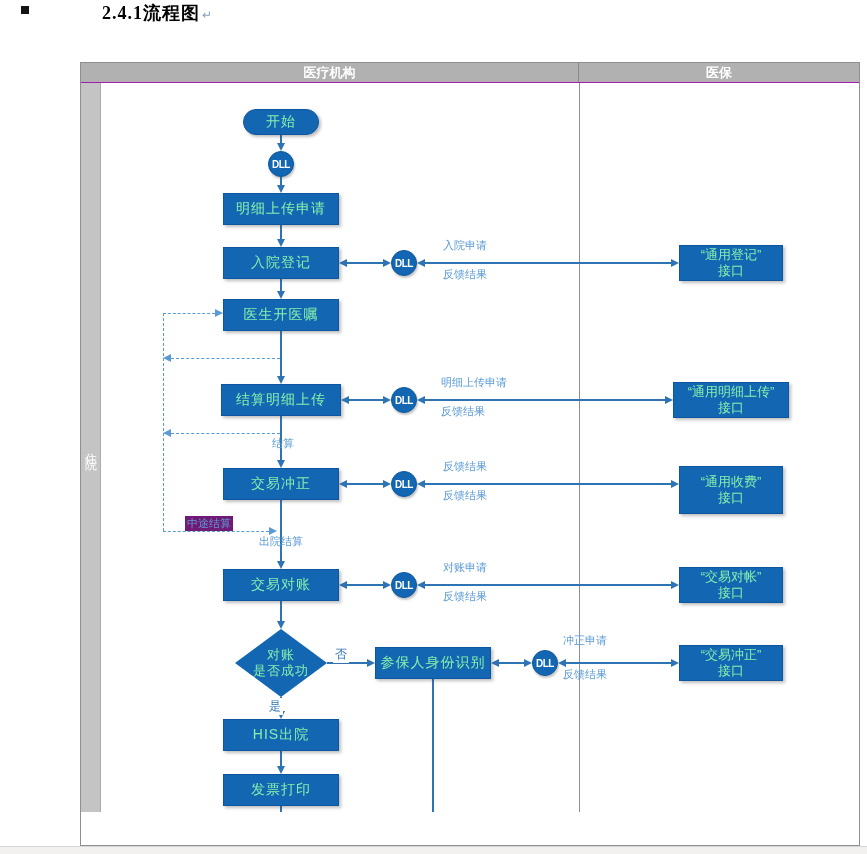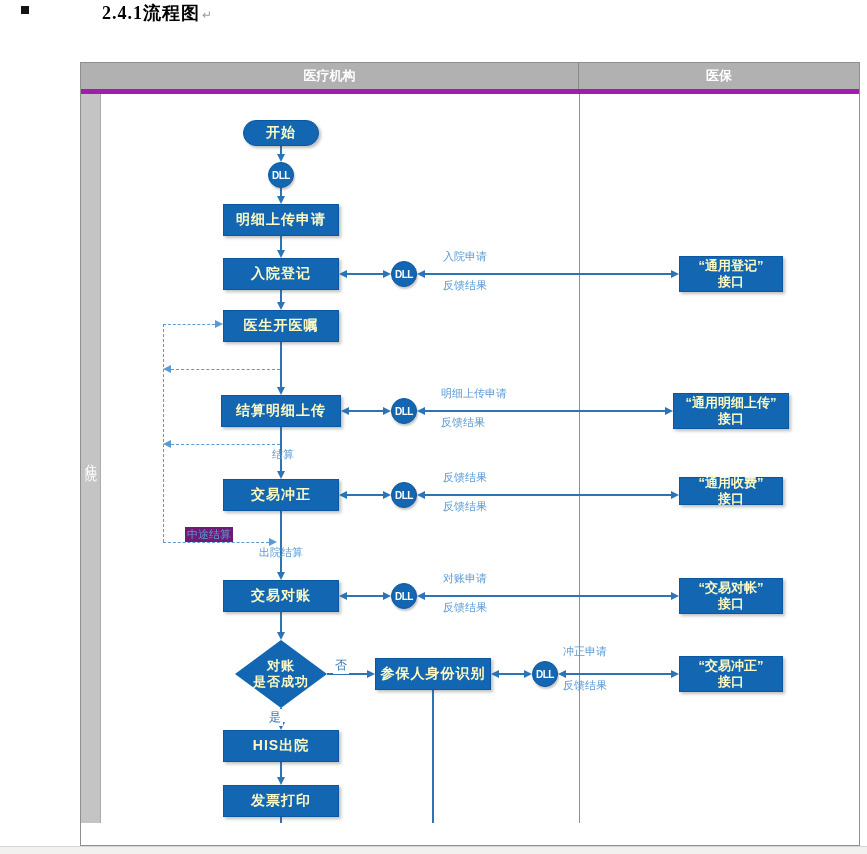--- a/index.html
+++ b/index.html
@@ -14,34 +14,34 @@
   .bullet{position:absolute;left:21px;top:6px;width:8px;height:8px;background:#141414}
   .heading{position:absolute;left:102px;top:1px;font-family:"Liberation Serif",serif;
            font-weight:bold;font-size:18px;color:#000;letter-spacing:1px}
   .pmark{font-family:"Liberation Sans",sans-serif;font-weight:normal;font-size:12px;color:#8aa0b8;margin-left:2px}
 
   .canvas{position:absolute;left:80px;top:62px;width:780px;height:784px;
           border:1px solid #8f8f8f;background:#fff}
   .title-bar{height:29px;background:var(--title-bar);color:#fff;font-weight:bold;
              font-size:18px;line-height:28px;padding-left:5px;border-bottom:1px solid #8a8a8a;
              letter-spacing:1px}
-  .col-header{height:31px;display:flex;border-bottom:5px solid #a21caf}
+  .col-header{height:20px;display:flex;border-bottom:1px solid #a21caf}
   .col-header .cell{background:var(--column-header);color:#fff;font-weight:bold;font-size:13px;
                     display:flex;align-items:center;justify-content:center}
   .col-header .c-left{width:498px;border-right:1px solid #8a8a8a}
   .col-header .c-right{flex:1}
   .dbody{position:relative;width:100%;height:729px;background:#fff}
   .side{position:absolute;left:0;top:0;width:20px;height:100%;background:var(--side-lane-bg);
         border-right:1px solid #ababab;display:flex;align-items:center;justify-content:center}
   .side span{writing-mode:vertical-rl;color:#fff;font-size:12px;letter-spacing:4px}
   .divider{position:absolute;left:498px;top:0;width:1px;height:100%;background:#8f8f8f}
 
   .node{position:absolute;display:flex;align-items:center;justify-content:center;
-        background:var(--shape-blue);border:1px solid var(--shape-border);color:#fef9c3;
-        font-weight:bold;font-size:14px;box-shadow:2px 2px 3px rgba(70,70,70,.35);
+        background:var(--shape-blue);border:1px solid var(--shape-border);color:#86efac;
+        font-weight:normal;font-size:14px;box-shadow:2px 2px 3px rgba(70,70,70,.35);
         letter-spacing:1px;white-space:nowrap}
   .pill{border-radius:14px}
   .dll{position:absolute;width:26px;height:26px;border-radius:50%;background:var(--shape-blue);
        border:1px solid var(--shape-border);color:#fff;font-weight:bold;font-size:10px;
        display:flex;align-items:center;justify-content:center;letter-spacing:-.5px;
        box-shadow:1px 2px 2px rgba(70,70,70,.3)}
   .api{flex-direction:column;font-size:13px;line-height:1.25;letter-spacing:0}
   .diamond{border:none;box-shadow:none;flex-direction:column;font-size:13px;line-height:1.25;
            clip-path:polygon(50% 0,100% 50%,50% 100%,0 50%);
            filter:drop-shadow(2px 2px 2px rgba(70,70,70,.4))}
@@ -173,21 +173,21 @@
       <div class="node" style="left:142px;top:691px;width:116px;height:32px">发票打印</div>
 
       <div class="node api" style="left:598px;top:162px;width:104px;height:36px">
         <span>“通用登记”</span>
         <span>接口</span>
       </div>
       <div class="node api" style="left:592px;top:299px;width:116px;height:36px">
         <span>“通用明细上传”</span>
         <span>接口</span>
       </div>
-      <div class="node api" style="left:598px;top:383px;width:104px;height:28px">
+      <div class="node api" style="left:598px;top:383px;width:104px;height:48px">
         <span>“通用收费”</span>
         <span>接口</span>
       </div>
       <div class="node api" style="left:598px;top:484px;width:104px;height:36px">
         <span>“交易对帐”</span>
         <span>接口</span>
       </div>
       <div class="node api" style="left:598px;top:562px;width:104px;height:36px">
         <span>“交易冲正”</span>
         <span>接口</span>

